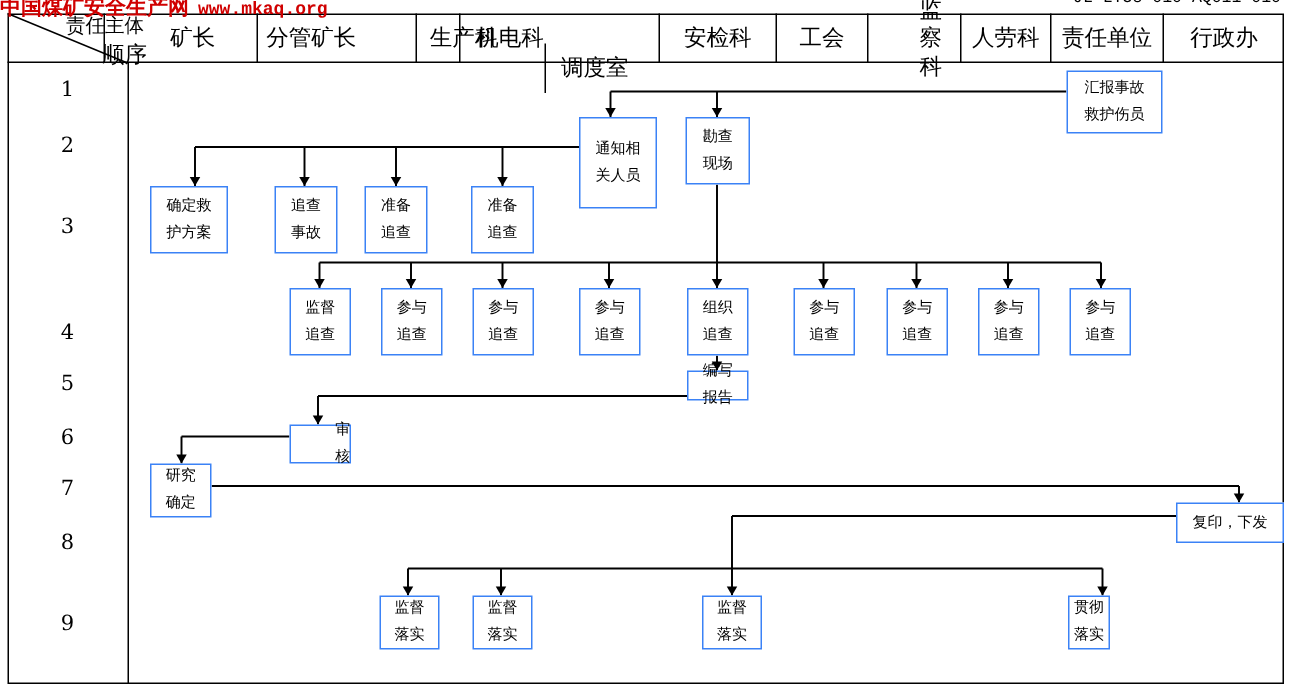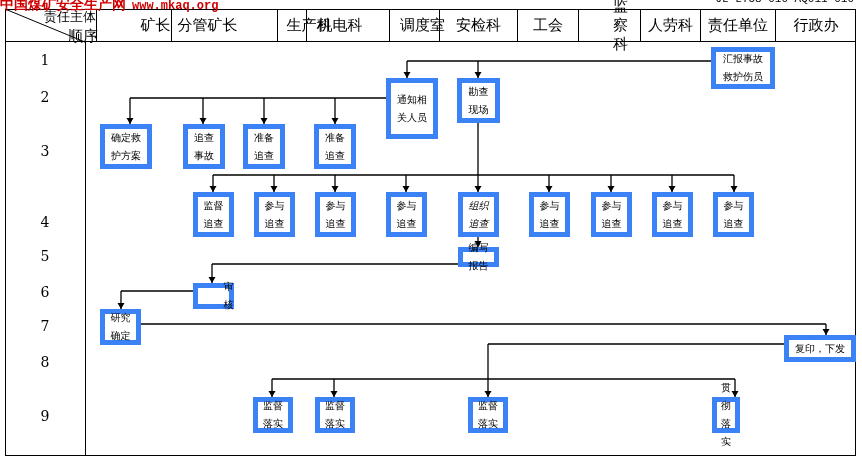--- a/index.html
+++ b/index.html
@@ -7,43 +7,43 @@
   .watermark { position:absolute; left:0; top:-4px; font-size:14px; font-weight:bold; color:#d00000; white-space:nowrap; letter-spacing:0px; z-index:5; }
   .watermark .url { font-family:"Liberation Mono", monospace; font-size:12px; margin-left:6px; }
   .doc-code { position:absolute; right:8px; top:-7px; font-family:"Liberation Mono", monospace; font-size:11px; color:#000; white-space:nowrap; }
   .table-frame { position:absolute; left:5px; top:9px; width:851px; height:447px; border:1px solid #000; box-sizing:border-box; }
   .hdr-row { position:absolute; left:5px; top:9px; width:851px; height:33px; border-bottom:1px solid #000; box-sizing:border-box; }
   .hdr-cell { position:absolute; top:9px; height:33px; border-left:1px solid #000; box-sizing:border-box; display:flex; align-items:center; justify-content:center; font-size:15px; }
   .corner-top { position:absolute; left:44px; top:8px; font-size:13px; }
   .corner-bot { position:absolute; left:20px; top:27px; font-size:15px;margin-left:48px; }
   .seq-col { position:absolute; left:85px; top:42px; width:1px; height:414px; background:#000; }
   .seq { position:absolute; left:5px; width:80px; text-align:center; font-family:"DejaVu Serif", serif; font-size:14px; }
-  .box { position:absolute; border:5px solid #3b82f6; background:#fff; box-sizing:border-box; display:flex; flex-direction:column; align-items:center; justify-content:center; font-size:10px; line-height:18px; text-align:center; }
+  .box { position:absolute; border:1px solid #3b82f6; background:#fff; box-sizing:border-box; display:flex; flex-direction:column; align-items:center; justify-content:center; font-size:10px; line-height:18px; text-align:center; }
   svg.lines { position:absolute; left:0; top:0; }
 </style>
 </head>
 <body>
 
 <div class="watermark"><span>中国煤矿安全生产网</span><span class="url">www.mkaq.org</span></div>
 <div class="doc-code">JL LT58 010 AQ011 010</div>
 
 <div class="table-frame"></div>
 <div class="hdr-row"></div>
 <svg class="lines" width="862" height="466">
     <line x1="5" y1="9" x2="85" y2="42" stroke="#000" stroke-width="1"></line>
   </svg>
 <div class="corner-top">责任主体</div>
 <div class="corner-bot">顺序</div>
 
 <div id="hdr-cells">
-    <div class="hdr-cell" style="left: 96px; width: 86px; padding-left: 32px;">矿长</div>
+    <div class="hdr-cell" style="left: 69px; width: 86px; padding-left: 32px;">矿长</div>
     <div class="hdr-cell" style="left: 171px; width: 72px;">分管矿长</div>
     <div class="hdr-cell" style="left: 243px; width: 63px; margin-left: 34px;">生产科</div>
     <div class="hdr-cell" style="left: 306px; width: 67px;">机电科</div>
-    <div class="hdr-cell" style="left: 389px; width: 66px;">调度室</div>
+    <div class="hdr-cell" style="left: 363px; width: 66px; margin-top: 20px;">调度室</div>
     <div class="hdr-cell" style="left: 439px; width: 78px;">安检科</div>
     <div class="hdr-cell" style="left: 517px; width: 61px;">工会</div>
     <div class="hdr-cell" style="left: 578px; width: 62px; padding-left: 34px;">监察科</div>
     <div class="hdr-cell" style="left: 640px; width: 60px; font-family: Liberation Mono, monospace;">人劳科</div>
     <div class="hdr-cell" style="left: 700px; width: 75px;">责任单位</div>
     <div class="hdr-cell" style="left: 775px; width: 81px;">行政办</div>
   </div>
 <div class="seq-col"></div>
 <div id="seq-cells">
     <div class="seq" style="top: 52px;">1</div>
@@ -153,21 +153,21 @@
       <span>追查</span>
     </div>
     <div class="box" style="left: 315px; top: 192px; width: 41px; height: 45px;">
       <span>参与</span>
       <span>追查</span>
     </div>
     <div class="box" style="left: 386px; top: 192px; width: 41px; height: 45px;">
       <span>参与</span>
       <span>追查</span>
     </div>
-    <div class="box" style="left: 458px; top: 192px; width: 41px; height: 45px; font-style: italic;">
+    <div class="box" style="left: 458px; top: 192px; width: 41px; height: 45px;">
       <span>组织</span>
       <span>追查</span>
     </div>
     <div class="box" style="left: 529px; top: 192px; width: 41px; height: 45px;">
       <span>参与</span>
       <span>追查</span>
     </div>
     <div class="box" style="left: 591px; top: 192px; width: 41px; height: 45px;">
       <span>参与</span>
       <span>追查</span>

